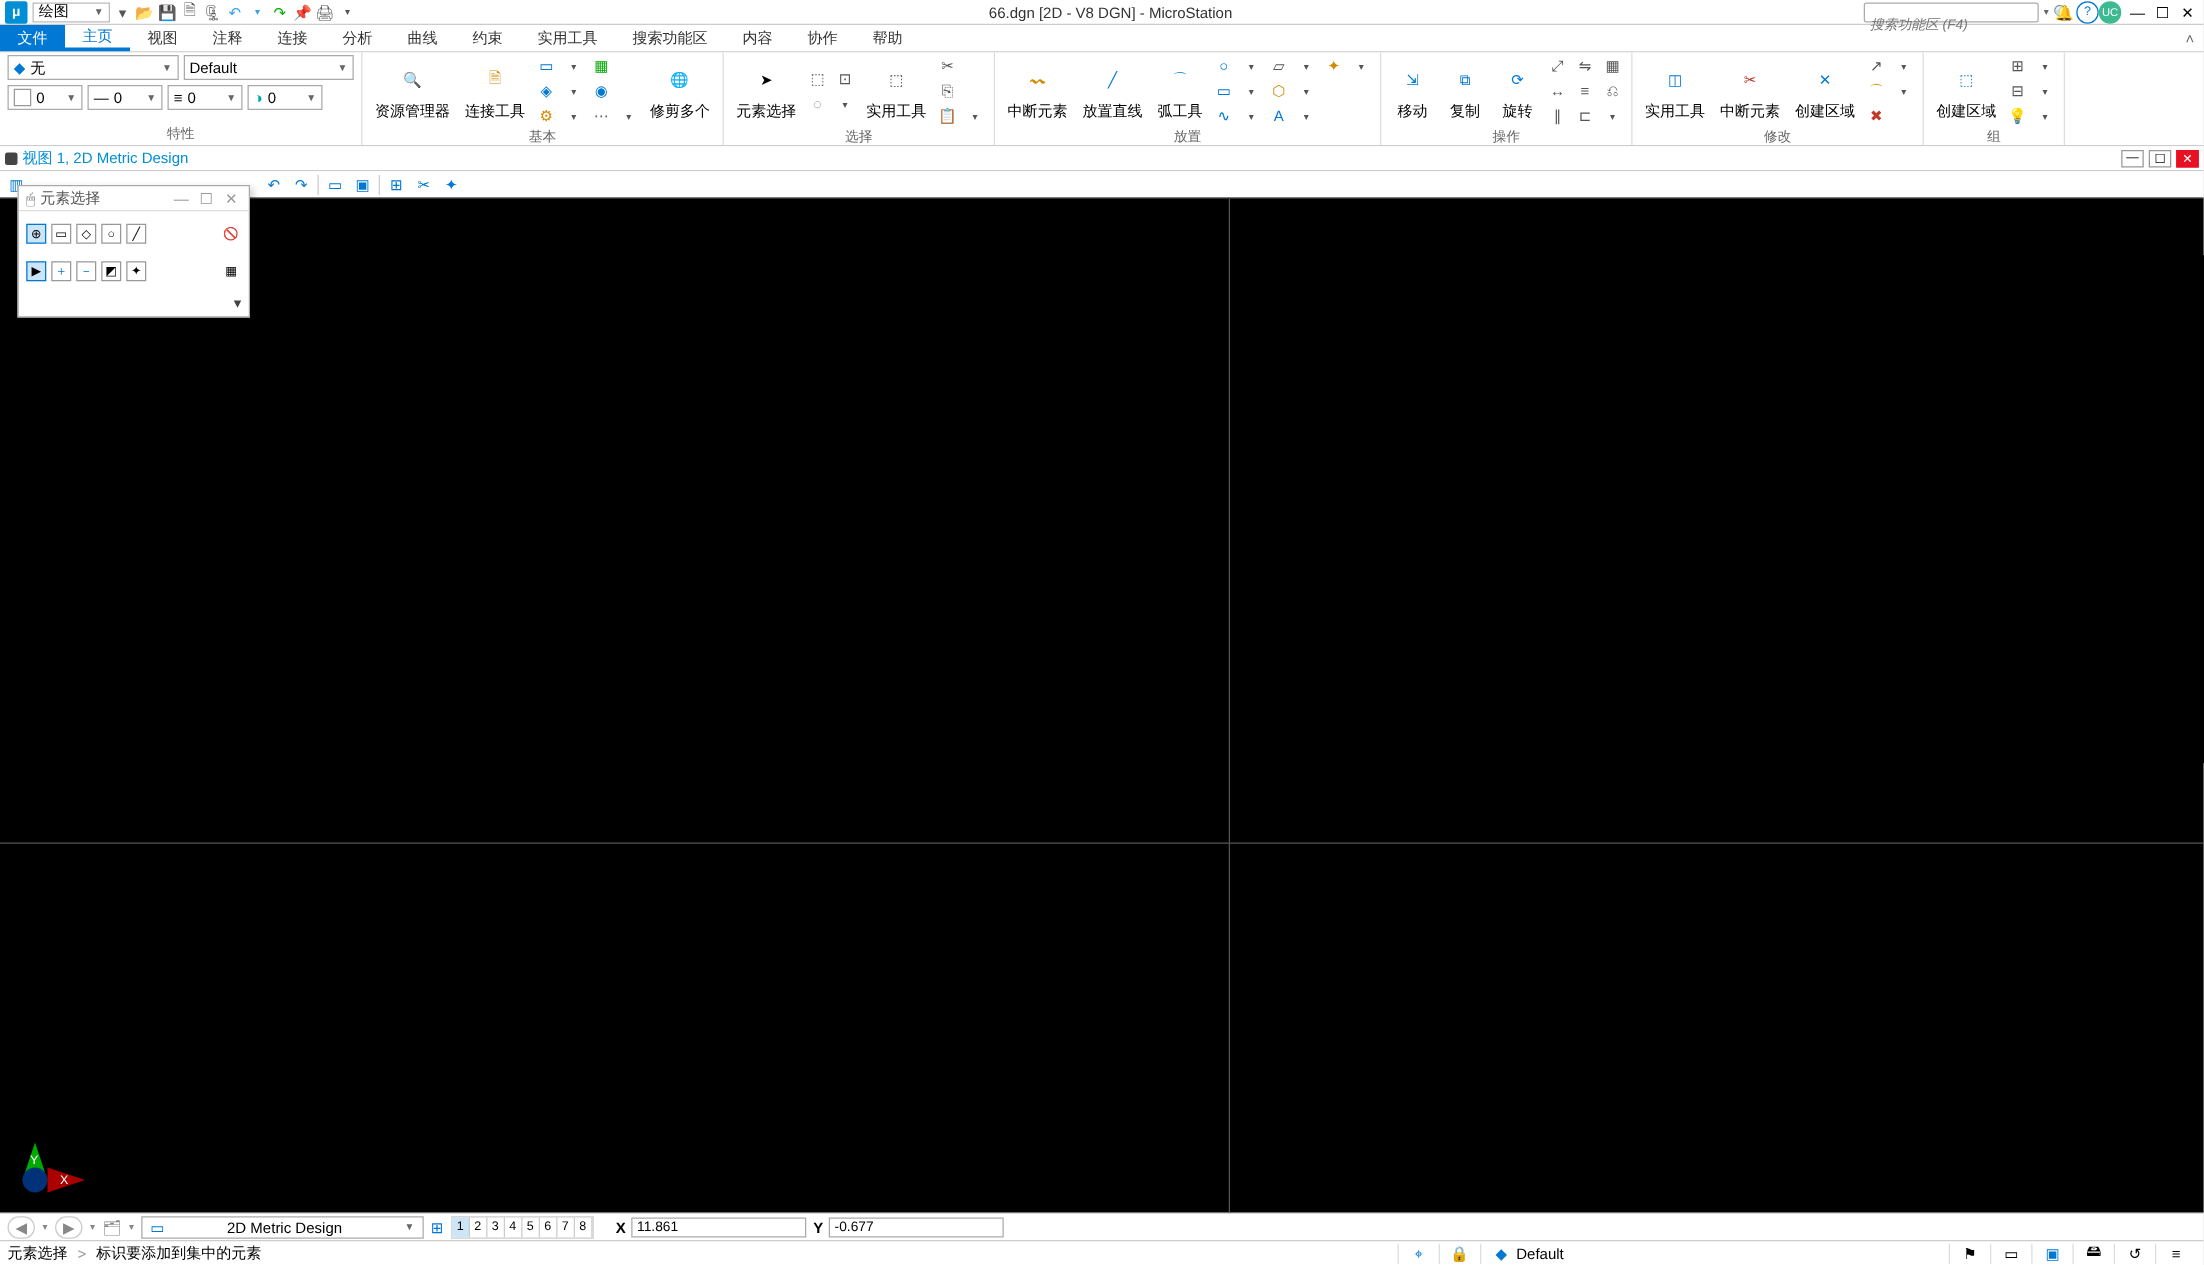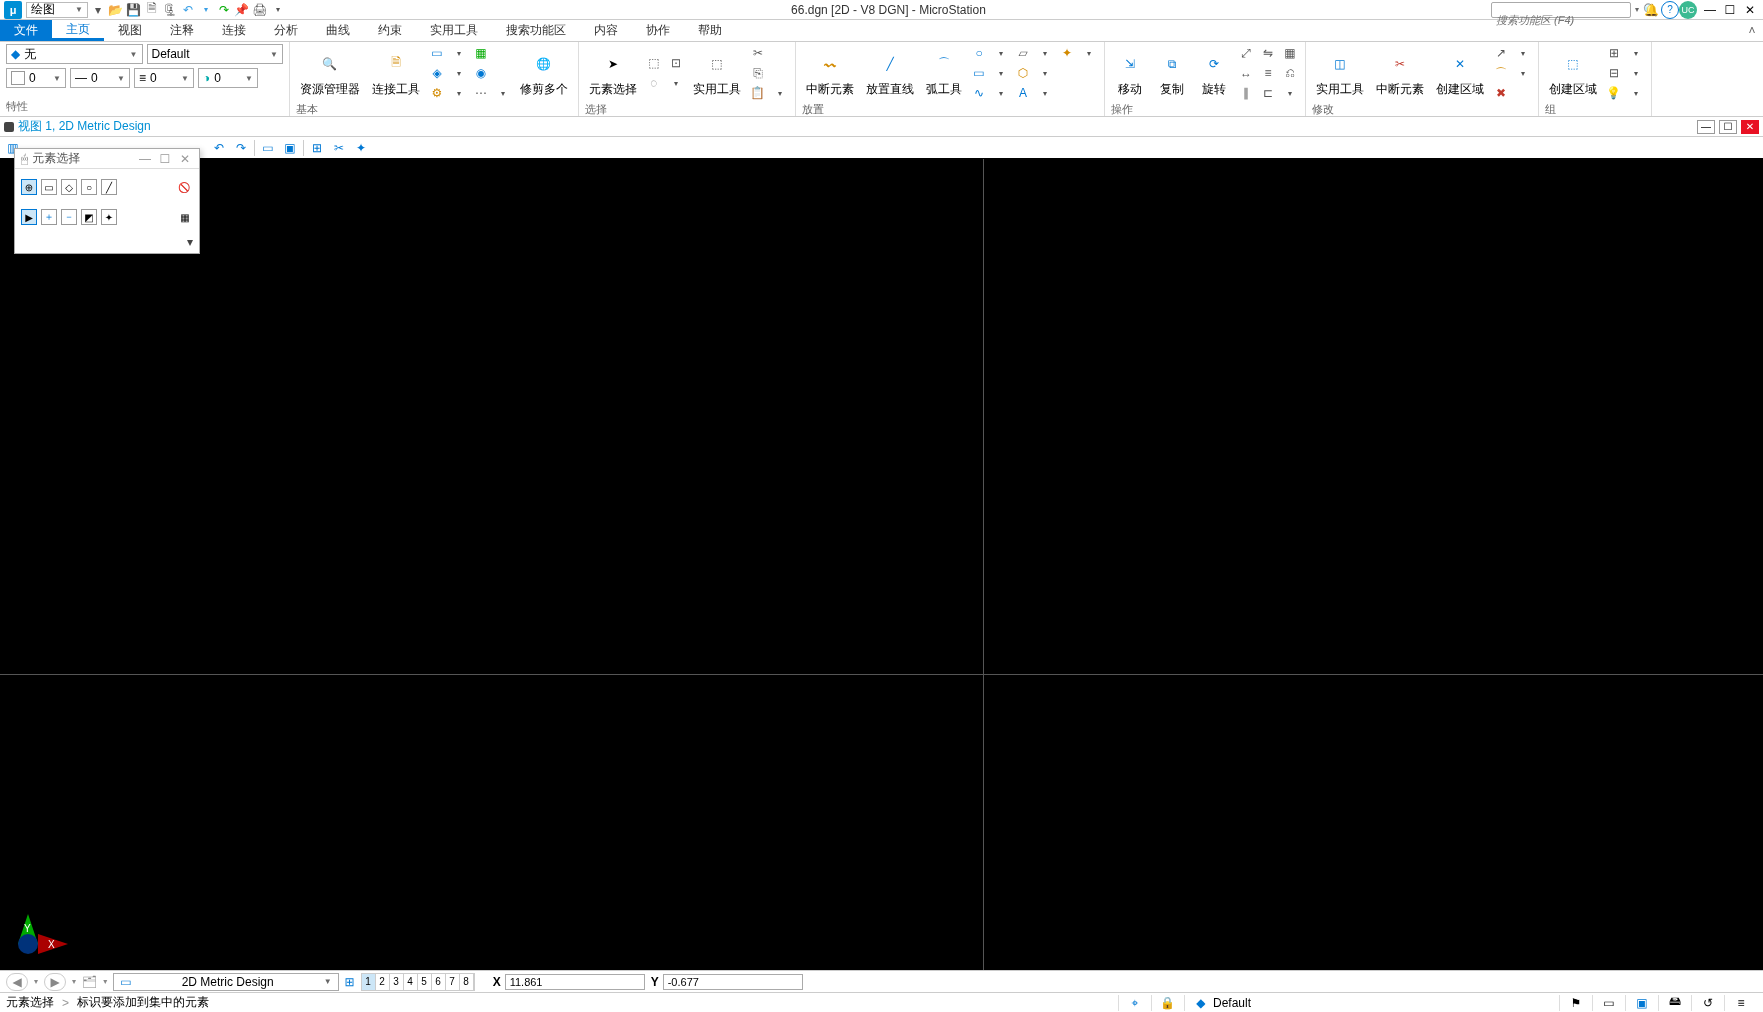--- a/index.html
+++ b/index.html
@@ -24,21 +24,21 @@
 
 .menubar { height: 22px; background: #fff; display: flex; align-items: stretch; border-bottom: 1px solid #ccc; }
 .menubar .tab { padding: 0 14px; display: flex; align-items: center; color: #333; cursor: default; }
 .menubar .tab.file { background: #0078d4; color: #fff; }
 .menubar .tab.active { border-bottom: 3px solid #0078d4; color: #0078d4; }
 .menubar .dropdown-hint { margin-left: auto; width: 22px; display: flex; align-items: center; justify-content: center; color: #666; }
 
 .ribbon { height: 75px; background: #fff; display: flex; border-bottom: 1px solid #ccc; }
 .ribbon .group { border-right: 1px solid #ddd; padding: 2px 6px; display: flex; flex-direction: column; }
 .ribbon .group .content { flex: 1; display: flex; align-items: center; gap: 4px; }
-.ribbon .group .label { text-align: left; color: #666; font-size: 11px; }
+.ribbon .group .label { text-align: center; color: #666; font-size: 11px; }
 .ribbon .field { border: 1px solid #aaa; height: 20px; padding: 0 4px; background: #fff; display: flex; align-items: center; gap: 4px; }
 .ribbon .field .sw { width: 14px; height: 14px; background: #333; display: inline-block; }
 .ribbon .field .arrow { font-size: 8px; color: #666; margin-left: auto; }
 .ribbon .big-btn { display: flex; flex-direction: column; align-items: center; gap: 2px; padding: 0 4px; }
 .ribbon .big-btn .ico { width: 30px; height: 30px; display: flex; align-items: center; justify-content: center; color: #d28a00; }
 .ribbon .small-btn { width: 18px; height: 18px; display: flex; align-items: center; justify-content: center; color: #555; }
 .ribbon .stack { display: flex; flex-direction: column; gap: 2px; }
 .ribbon .row { display: flex; gap: 4px; }
 
 .view-titlebar { height: 20px; background: #fff; border-bottom: 1px solid #ccc; display: flex; align-items: center; padding: 0 4px; gap: 4px; }

